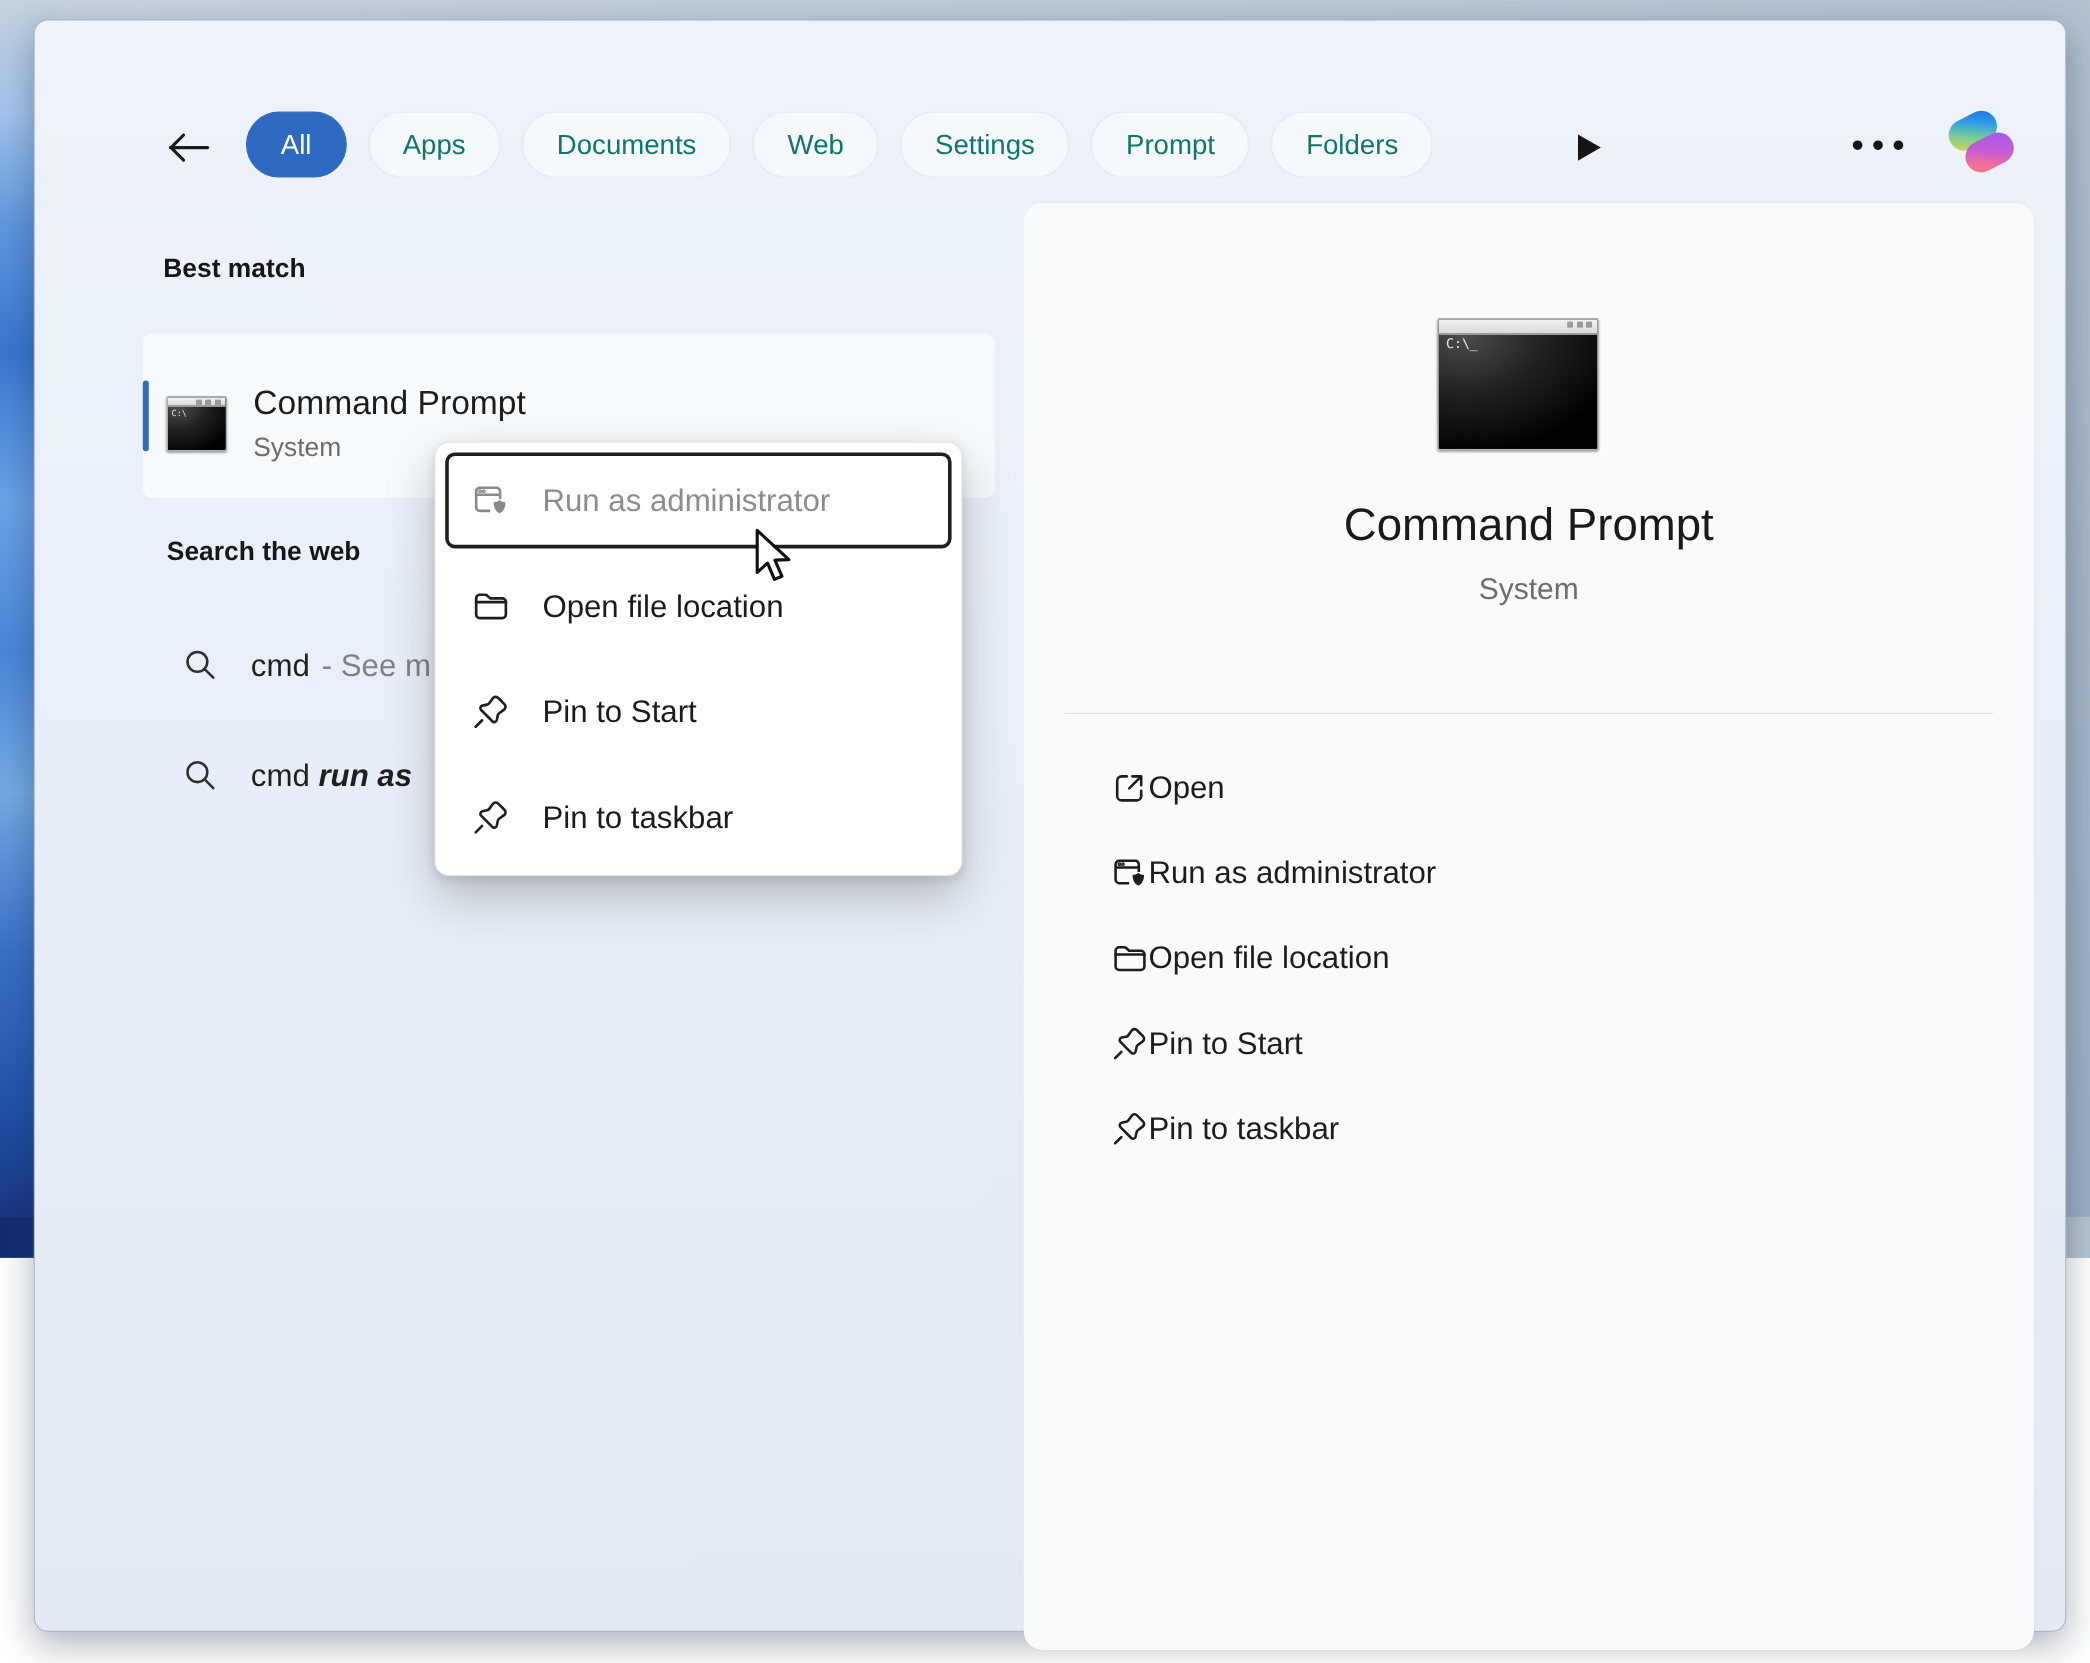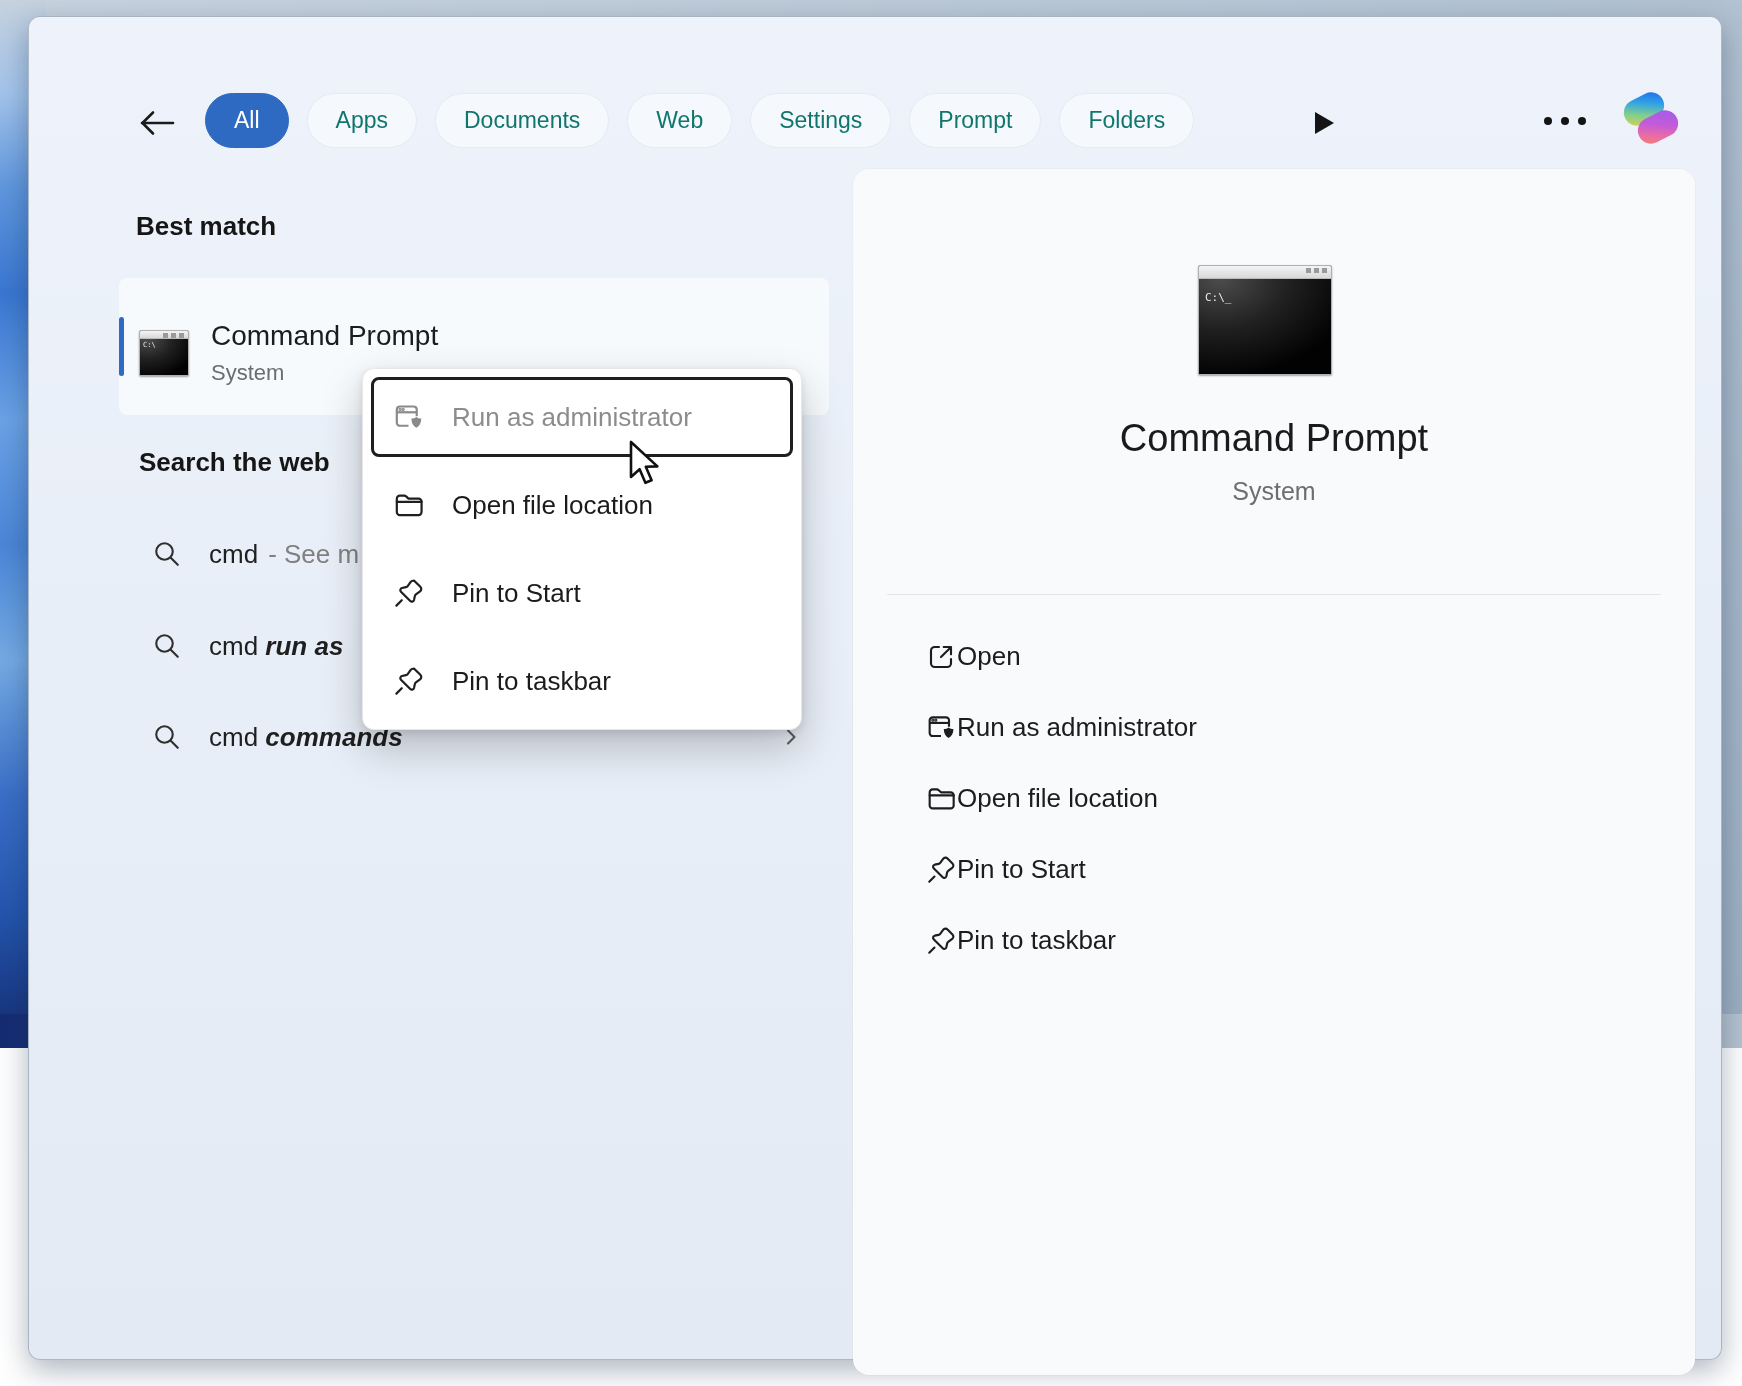--- a/index.html
+++ b/index.html
@@ -35,21 +35,21 @@
     font-family:"Liberation Sans", sans-serif; display:flex; align-items:center; }
   .pill.active { background:#2e6ac1; border-color:#2e6ac1; color:#ffffff; }
   .tri-btn { position:absolute; left:1272px; top:84px; width:46px; height:44px; border:none;
     background:transparent; cursor:pointer; display:flex; align-items:center; justify-content:center; }
   .dots-btn { position:absolute; left:1504px; top:82px; width:64px; height:44px; border:none;
     background:transparent; cursor:pointer; display:flex; align-items:center; justify-content:center; }
   .copilot-btn { position:absolute; left:1586px; top:65px; width:72px; height:72px; border:none;
     background:transparent; cursor:pointer; }
 
   
-  .h-section { position:absolute; font-size:26px; font-weight:700; color:#161616; }
+  .h-section { position:absolute; font-size:22px; font-weight:700; color:#161616; }
   .h-best { left:107px; top:194px; }
   .h-web  { left:110px; top:430px; }
 
   
   .best-row { position:absolute; left:90px; top:261px; width:710px; height:137px;
     background:#f6fafd; border-radius:8px; cursor:pointer; }
   .best-accent { position:absolute; left:0; top:39px; width:5px; height:59px;
     background:#2e6ac1; border-radius:3px; }
   .cmd-ico { border:1px solid #b0b0b0; border-radius:2px; background:#0a0a0a; overflow:hidden;
     box-shadow:0 1px 2px rgba(0,0,0,.35); }
@@ -86,21 +86,21 @@
   .ctx-item.focused { border:3px solid #1f1f1f; color:#8c8c8c; padding:0 18px; }
   .ctx-item.focused .mi { color:#8a8a8a; }
 
   .cursor { position:absolute; left:598px; top:423px; z-index:7; }
 
   
   .preview { position:absolute; left:824px; top:152px; width:842px; height:1206px;
     background:#f9fafc; border-radius:16px; box-shadow:0 0 0 1px rgba(0,0,0,.02); }
   .cmd-l { position:absolute; left:345px; top:96px; width:134px; height:110px; }
   .cmd-l .tbar { height:13px; }
-  .cmd-l .bod { font-size:11px; padding:12px 6px; }
+  .cmd-l .bod { font-size:11px; padding:1px 6px; }
   .pv-title { position:absolute; left:0; width:100%; top:248px; text-align:center;
     font-size:38px; color:#1a1a1a; }
   .pv-sub { position:absolute; left:0; width:100%; top:308px; text-align:center;
     font-size:25px; color:#6e6e6e; }
   .pv-divider { position:absolute; left:34px; right:34px; top:425px; height:1px; background:#e3e5e8; }
   .pv-actions { position:absolute; left:40px; right:40px; top:452px; }
   .pv-act { height:71px; display:flex; align-items:center; padding-left:32px;
     font-size:26px; color:#1c1c1c; cursor:pointer; border-radius:6px; }
   .pv-act .ai { width:32px; height:32px; color:#1d1d1d; flex:0 0 auto; }
 
@@ -201,34 +201,20 @@
     <div class="sug-row" style="top:584px">
       <span class="sug-ico">
         <svg viewBox="0 0 24 24" width="30" height="30" fill="none" stroke="currentColor" stroke-width="1.7" stroke-linecap="round">
           <circle cx="10" cy="10" r="6.6"></circle>
             <path d="M15 15l5.6 5.6"></path>
           </svg>
       </span>
       <span class="sug-text"><span>cmd</span>&nbsp;<span class="bold">run as</span></span>
     </div>
 
-    <div class="sug-row" style="top:675px">
-      <span class="sug-ico">
-        <svg viewBox="0 0 24 24" width="30" height="30" fill="none" stroke="currentColor" stroke-width="1.7" stroke-linecap="round">
-          <circle cx="10" cy="10" r="6.6"></circle>
-            <path d="M15 15l5.6 5.6"></path>
-          </svg>
-      </span>
-      <span class="sug-text"><span>cmd</span>&nbsp;<span class="bold">commands</span></span>
-      <span class="sug-chev">
-        <svg viewBox="0 0 24 24" width="24" height="24" fill="none" stroke="currentColor" stroke-width="2.1" stroke-linecap="round" stroke-linejoin="round">
-            <path d="M9 5.5 15.5 12 9 18.5"></path>
-          </svg>
-      </span>
-    </div>
 
 
 
     <div class="ctx-menu">
       <div class="ctx-item focused">
         <span class="mi">
           <svg viewBox="0 0 24 24" width="33" height="33" fill="none" stroke="currentColor" stroke-width="1.6" stroke-linejoin="round">
             <path d="M18 11V6.2c0-1.2-1-2.2-2.2-2.2H5.7c-1.2 0-2.2 1-2.2 2.2v9.6c0 1.2 1 2.2 2.2 2.2H12"></path>
             <path d="M3.5 8.2H18"></path>
               <circle cx="5.9" cy="6.1" r=".4" fill="currentColor"></circle>

